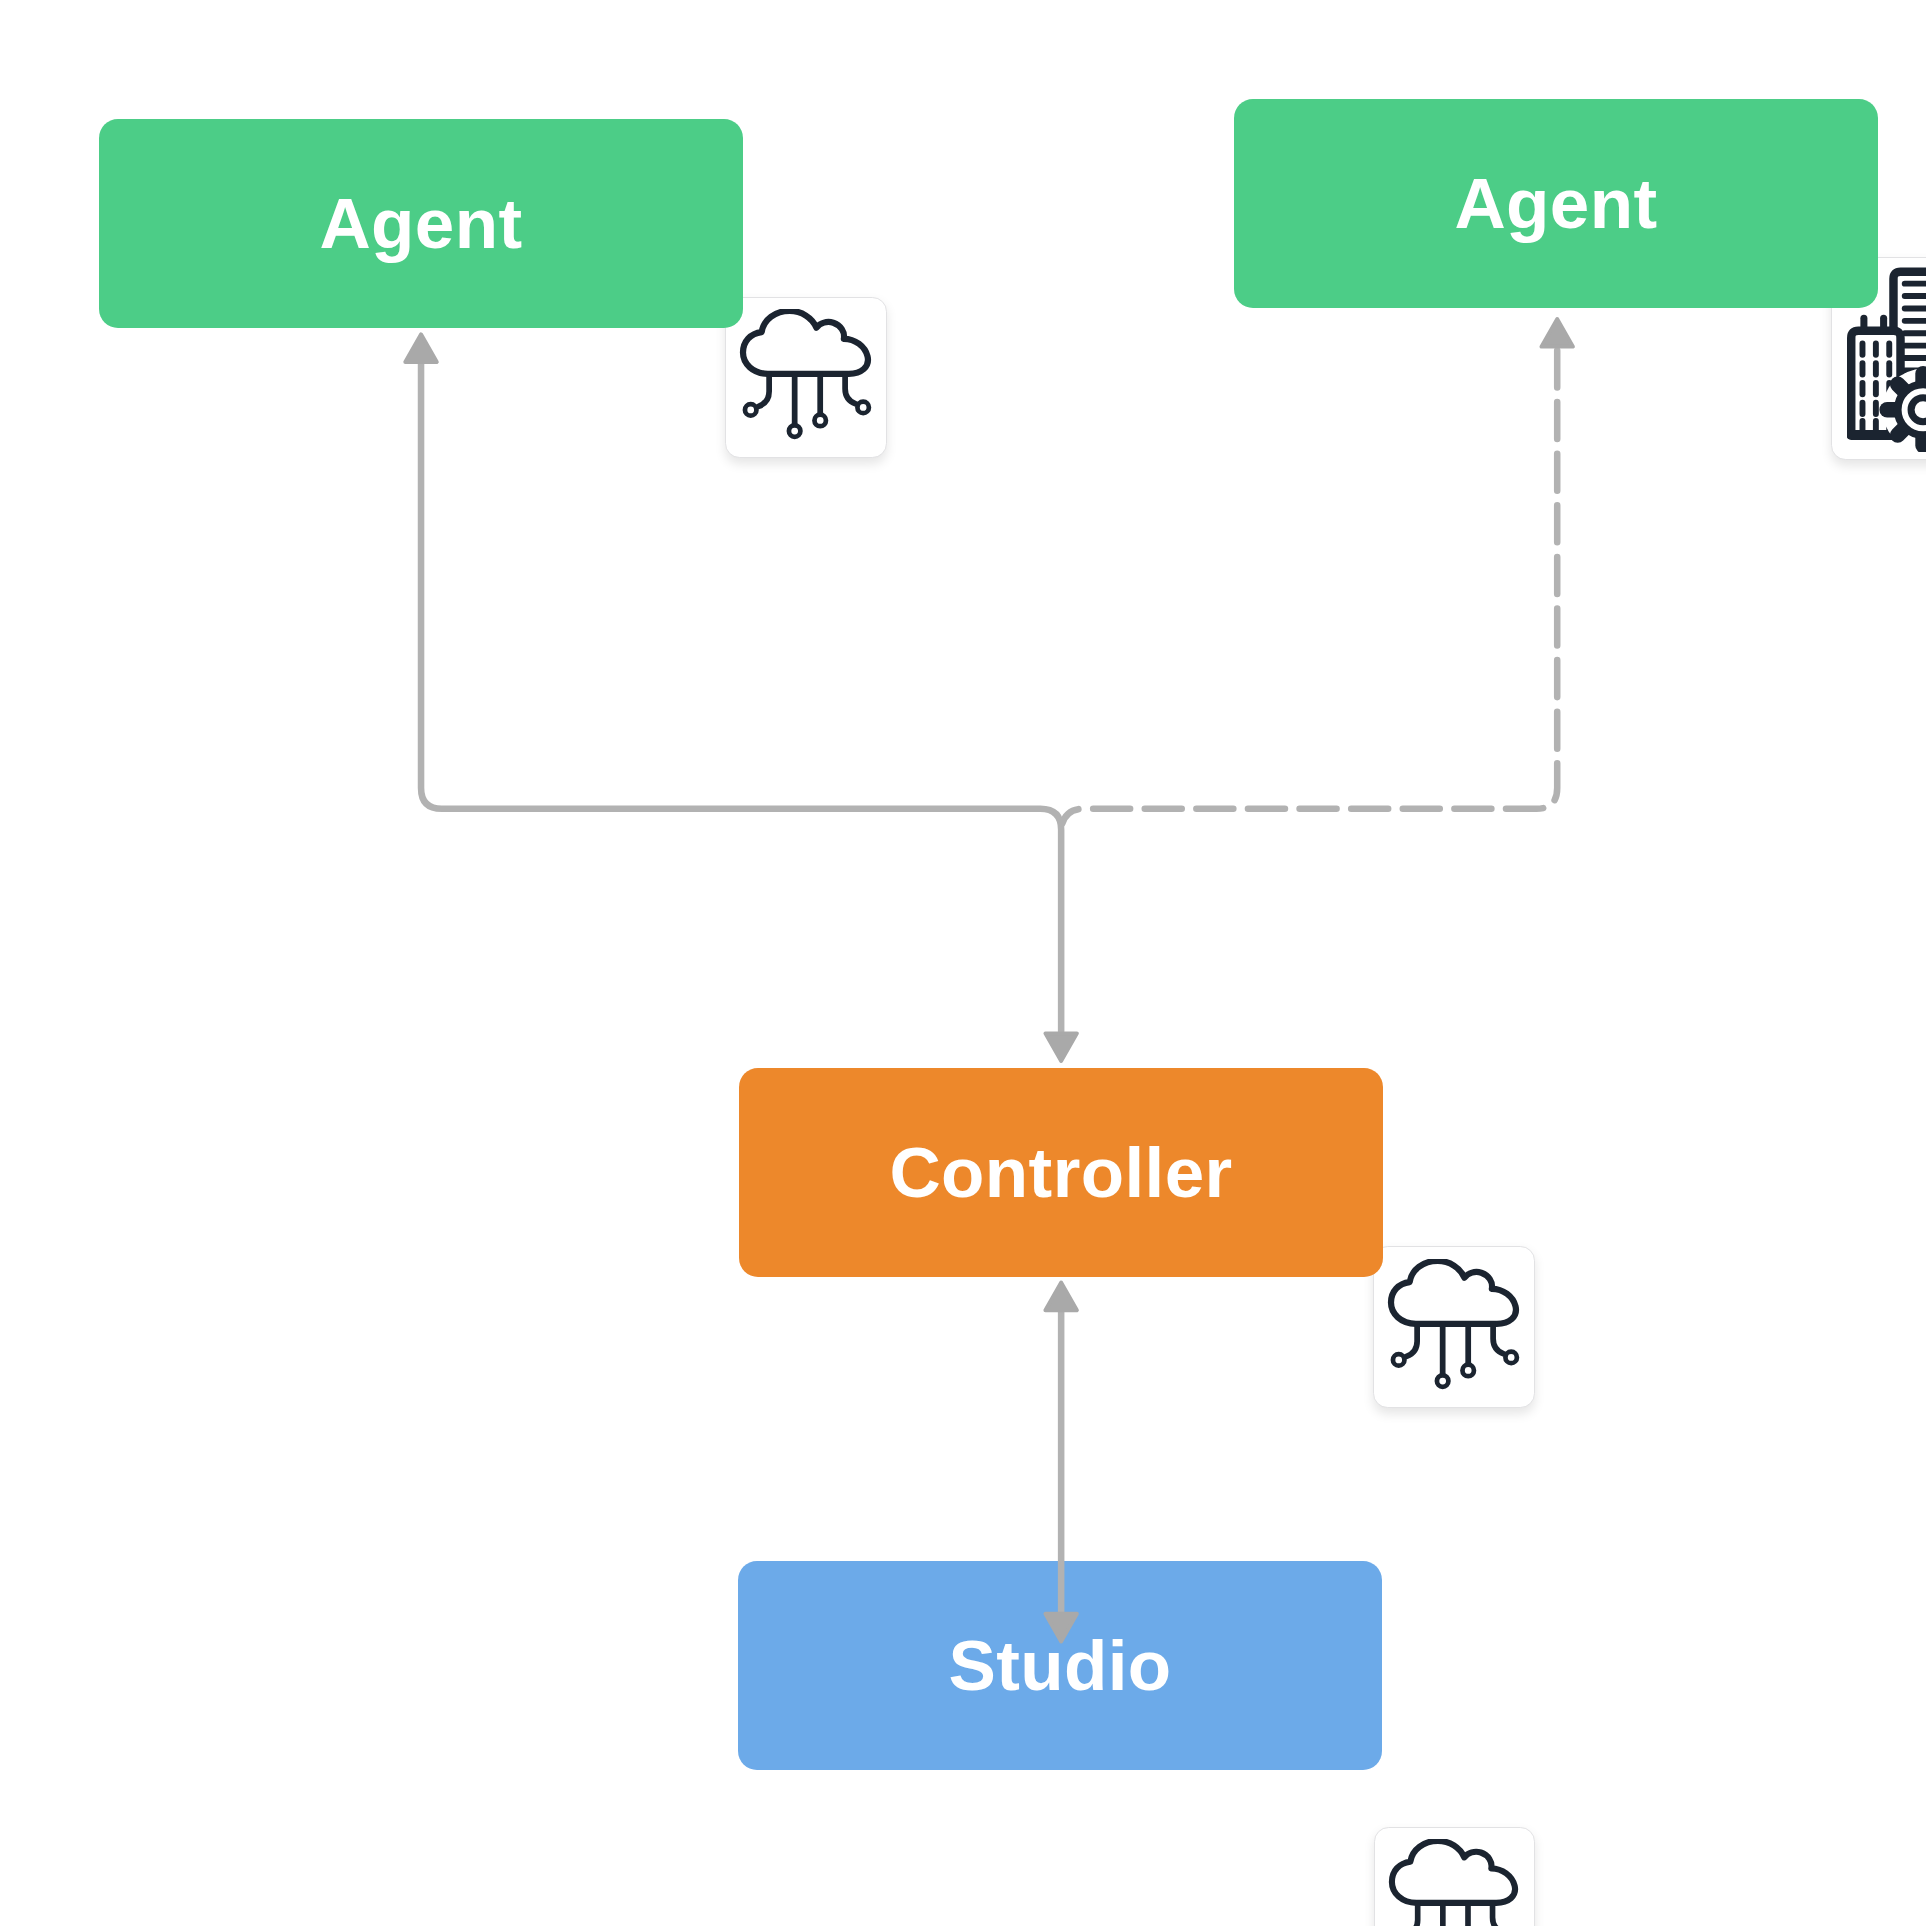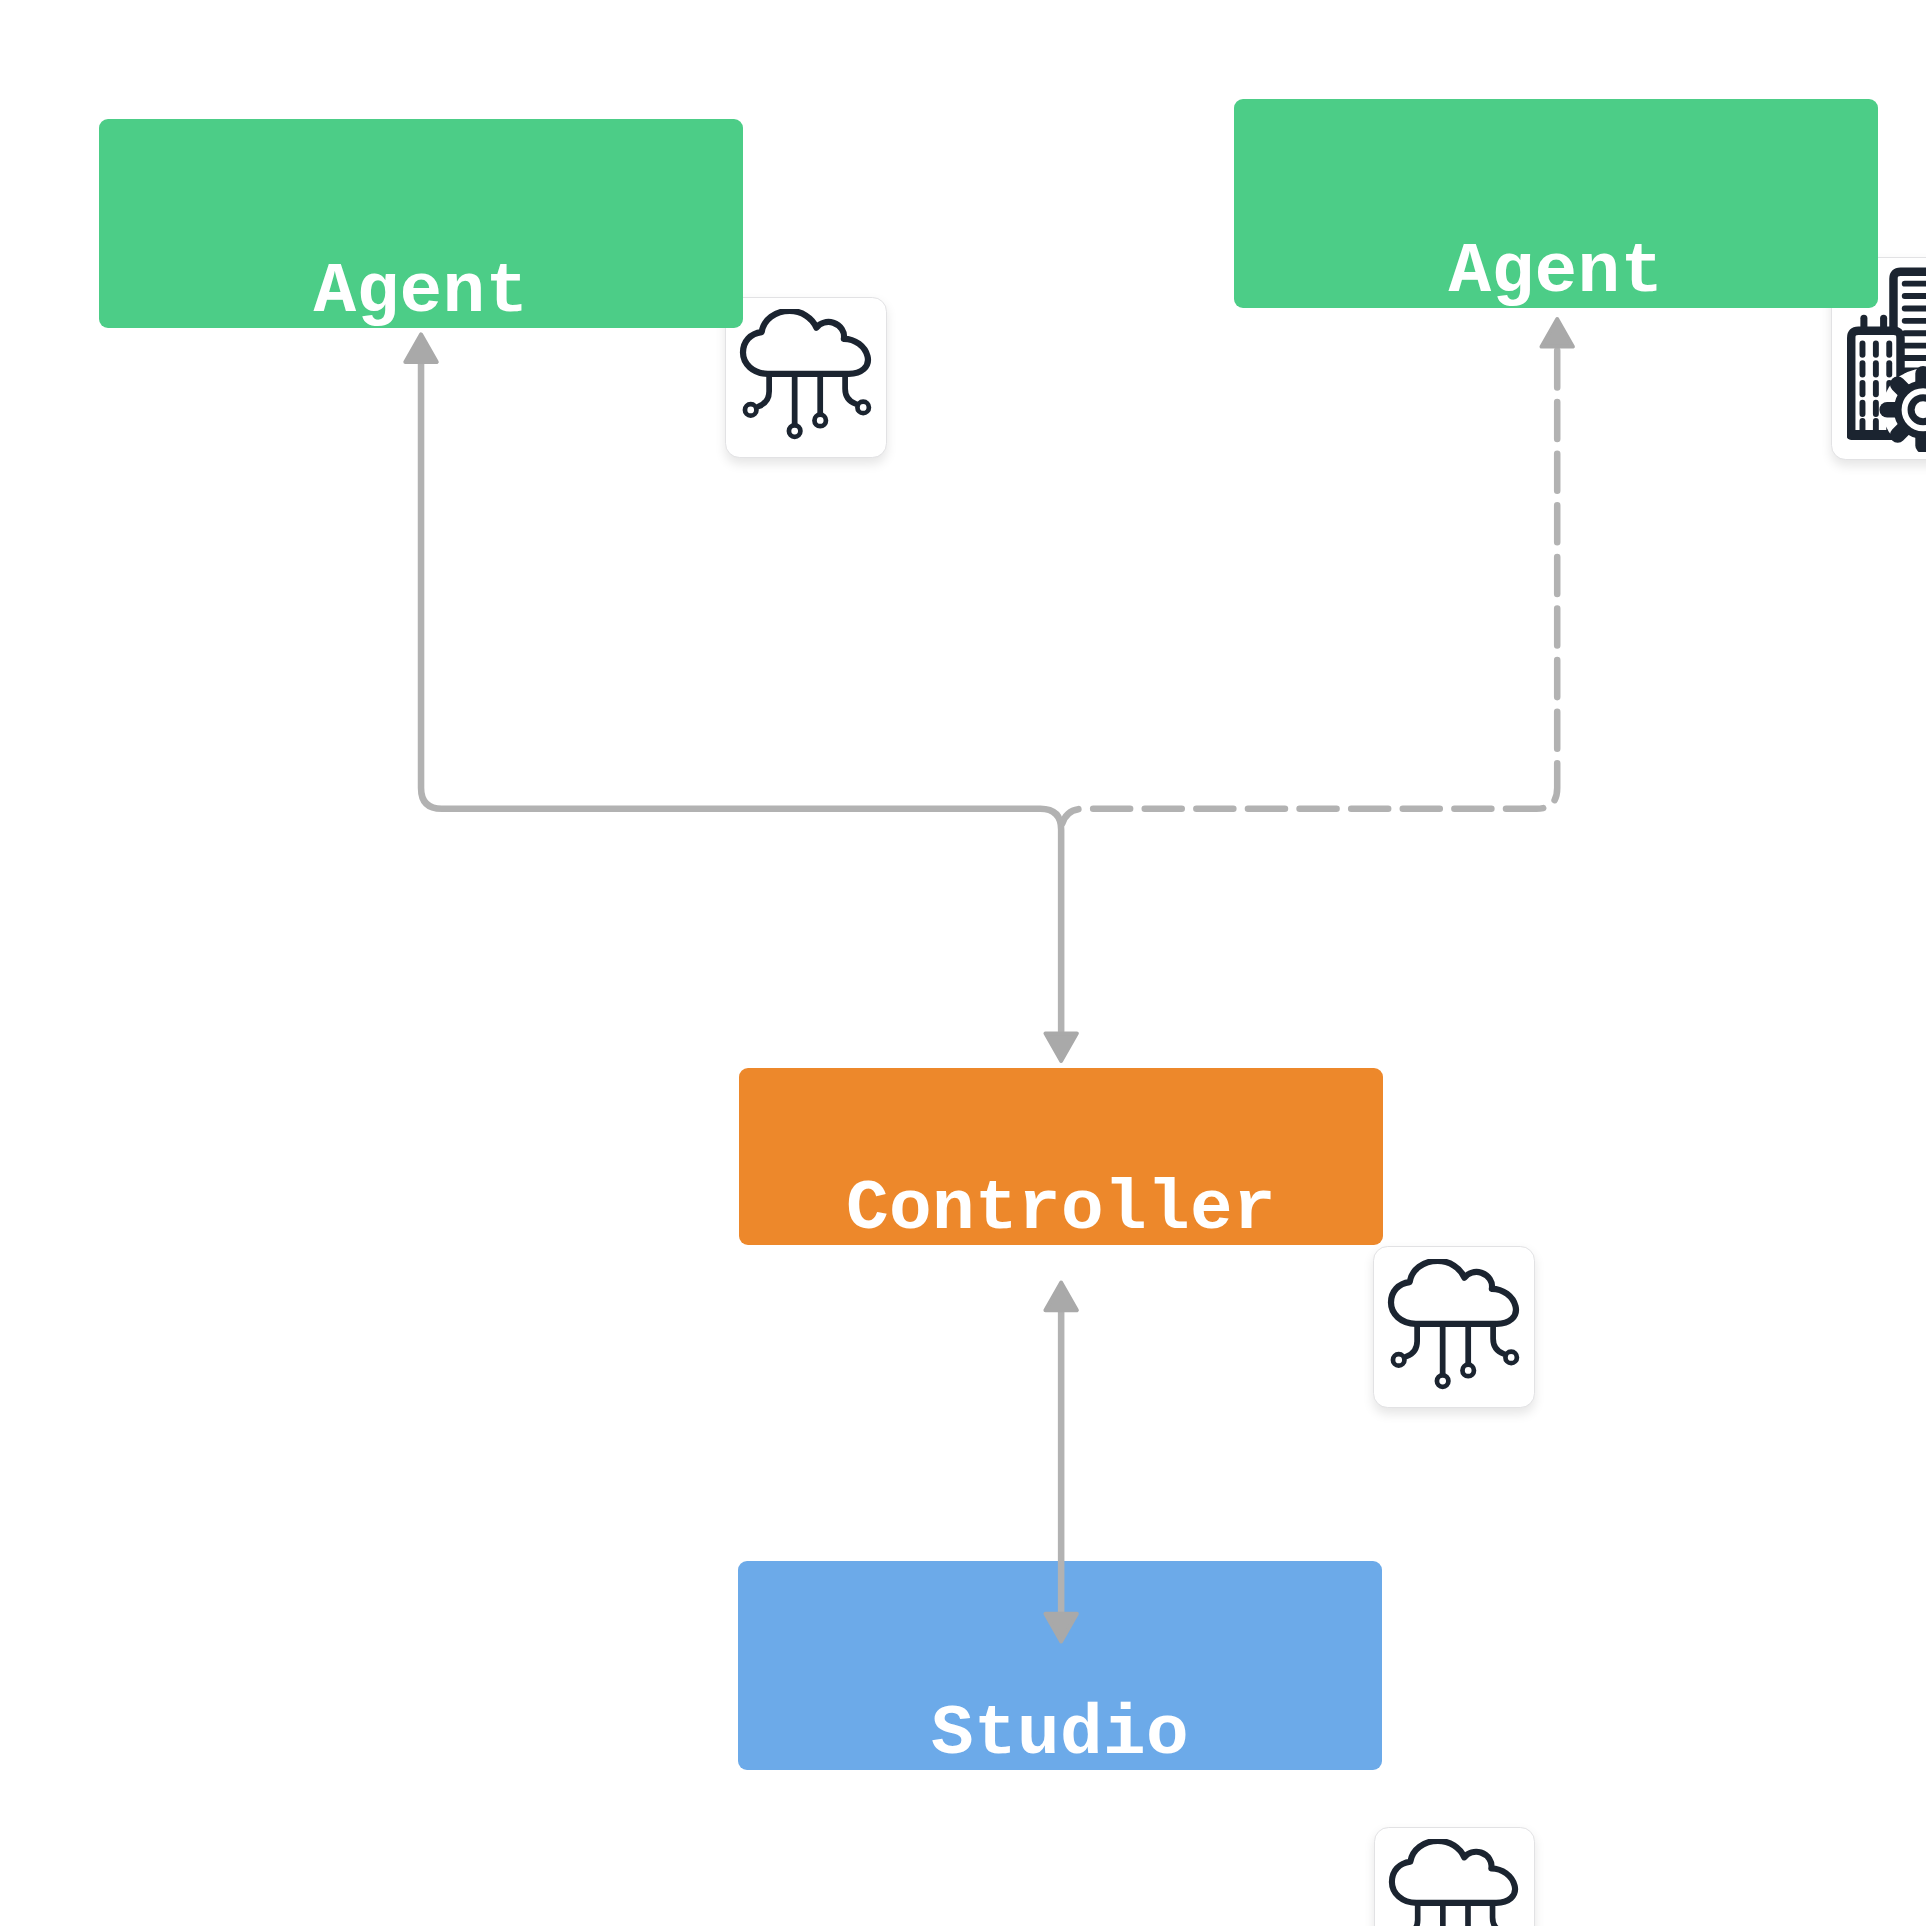--- a/index.html
+++ b/index.html
@@ -14,36 +14,35 @@
     position: relative;
     width: 2130px;
     height: 2089px;
     background: #ffffff;
     overflow: hidden;
   }
   
   .node {
     position: absolute;
     display: flex;
-    align-items: flex-end;
+    align-items: center;
     justify-content: center;
-    border-radius: 9px;
+    border-radius: 19px;
     z-index: 3;
-    font-family: Liberation Mono, monospace;
   }
   .node .node-label {
     color: #ffffff;
     font-weight: bold;
     font-size: 71px;
     letter-spacing: 0.4px;
     line-height: 1;
   }
   .node-agent-left  { left: 99px;  top: 119px;  width: 644px; height: 209px; background: #4ccd87; }
   .node-agent-right { left: 1234px; top: 99px;  width: 644px; height: 209px; background: #4ccd87; }
-  .node-controller  { left: 739px; top: 1068px; width: 644px; height: 177px; background: #ed882b; }
+  .node-controller  { left: 739px; top: 1068px; width: 644px; height: 209px; background: #ed882b; }
   .node-studio      { left: 738px; top: 1561px; width: 644px; height: 209px; background: #6caae9; }
 
   
   .icon-card {
     position: absolute;
     background: #ffffff;
     border: 1.2px solid #e2e2e4;
     border-radius: 14.6px;
     box-shadow: 0 5.4px 10.8px rgba(0,0,0,0.10);
     display: flex;

